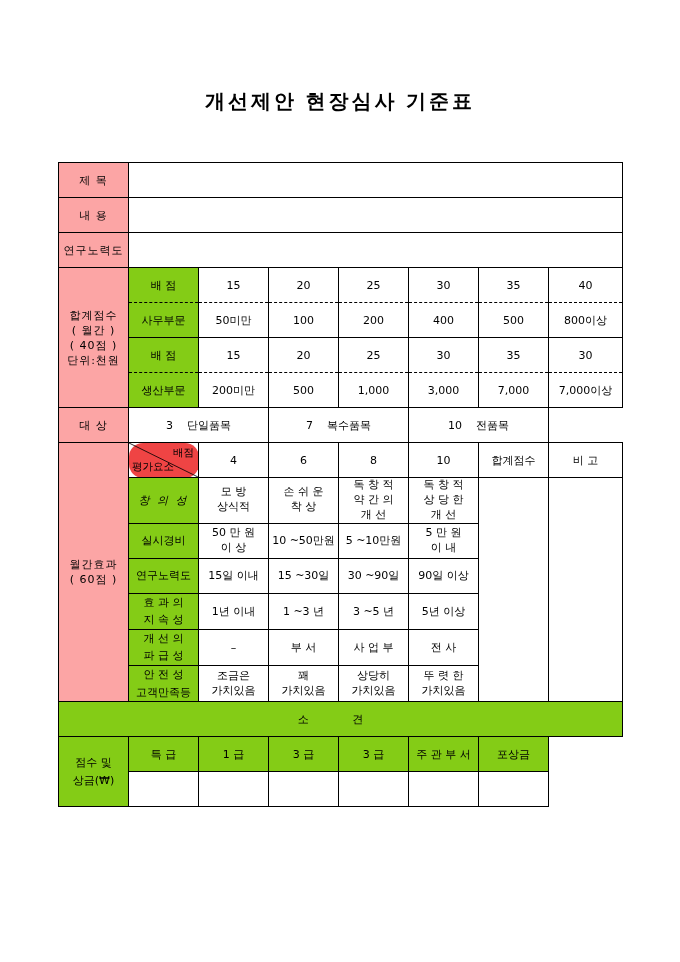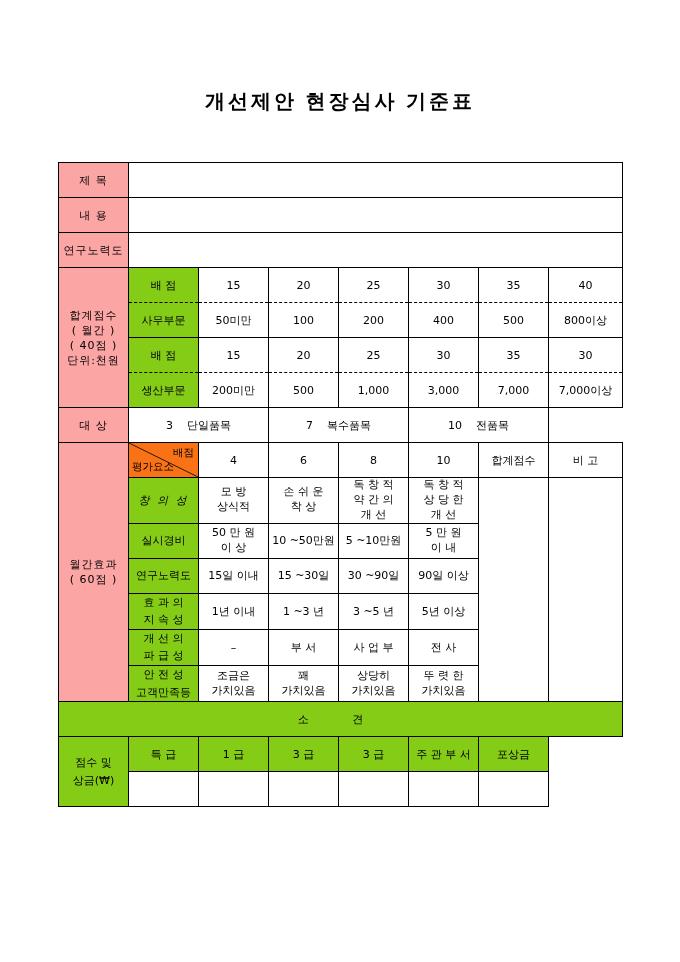--- a/index.html
+++ b/index.html
@@ -69,22 +69,23 @@
   }
   .dash-top {
     border-top: 1px dashed #000000 !important;
   }
   .empty-cell {
     background: #ffffff;
   }
   
   .diag {
     position: relative;
-    background: #f97316;
+    background: #ef4444;
     padding: 0;
+    border-radius: 14px;
   }
   .diag .diag-line {
     position: absolute;
     left: 0; top: 0;
     width: 100%; height: 100%;
     pointer-events: none;
   }
   .diag .tr-label {
     position: absolute;
     right: 4px;

